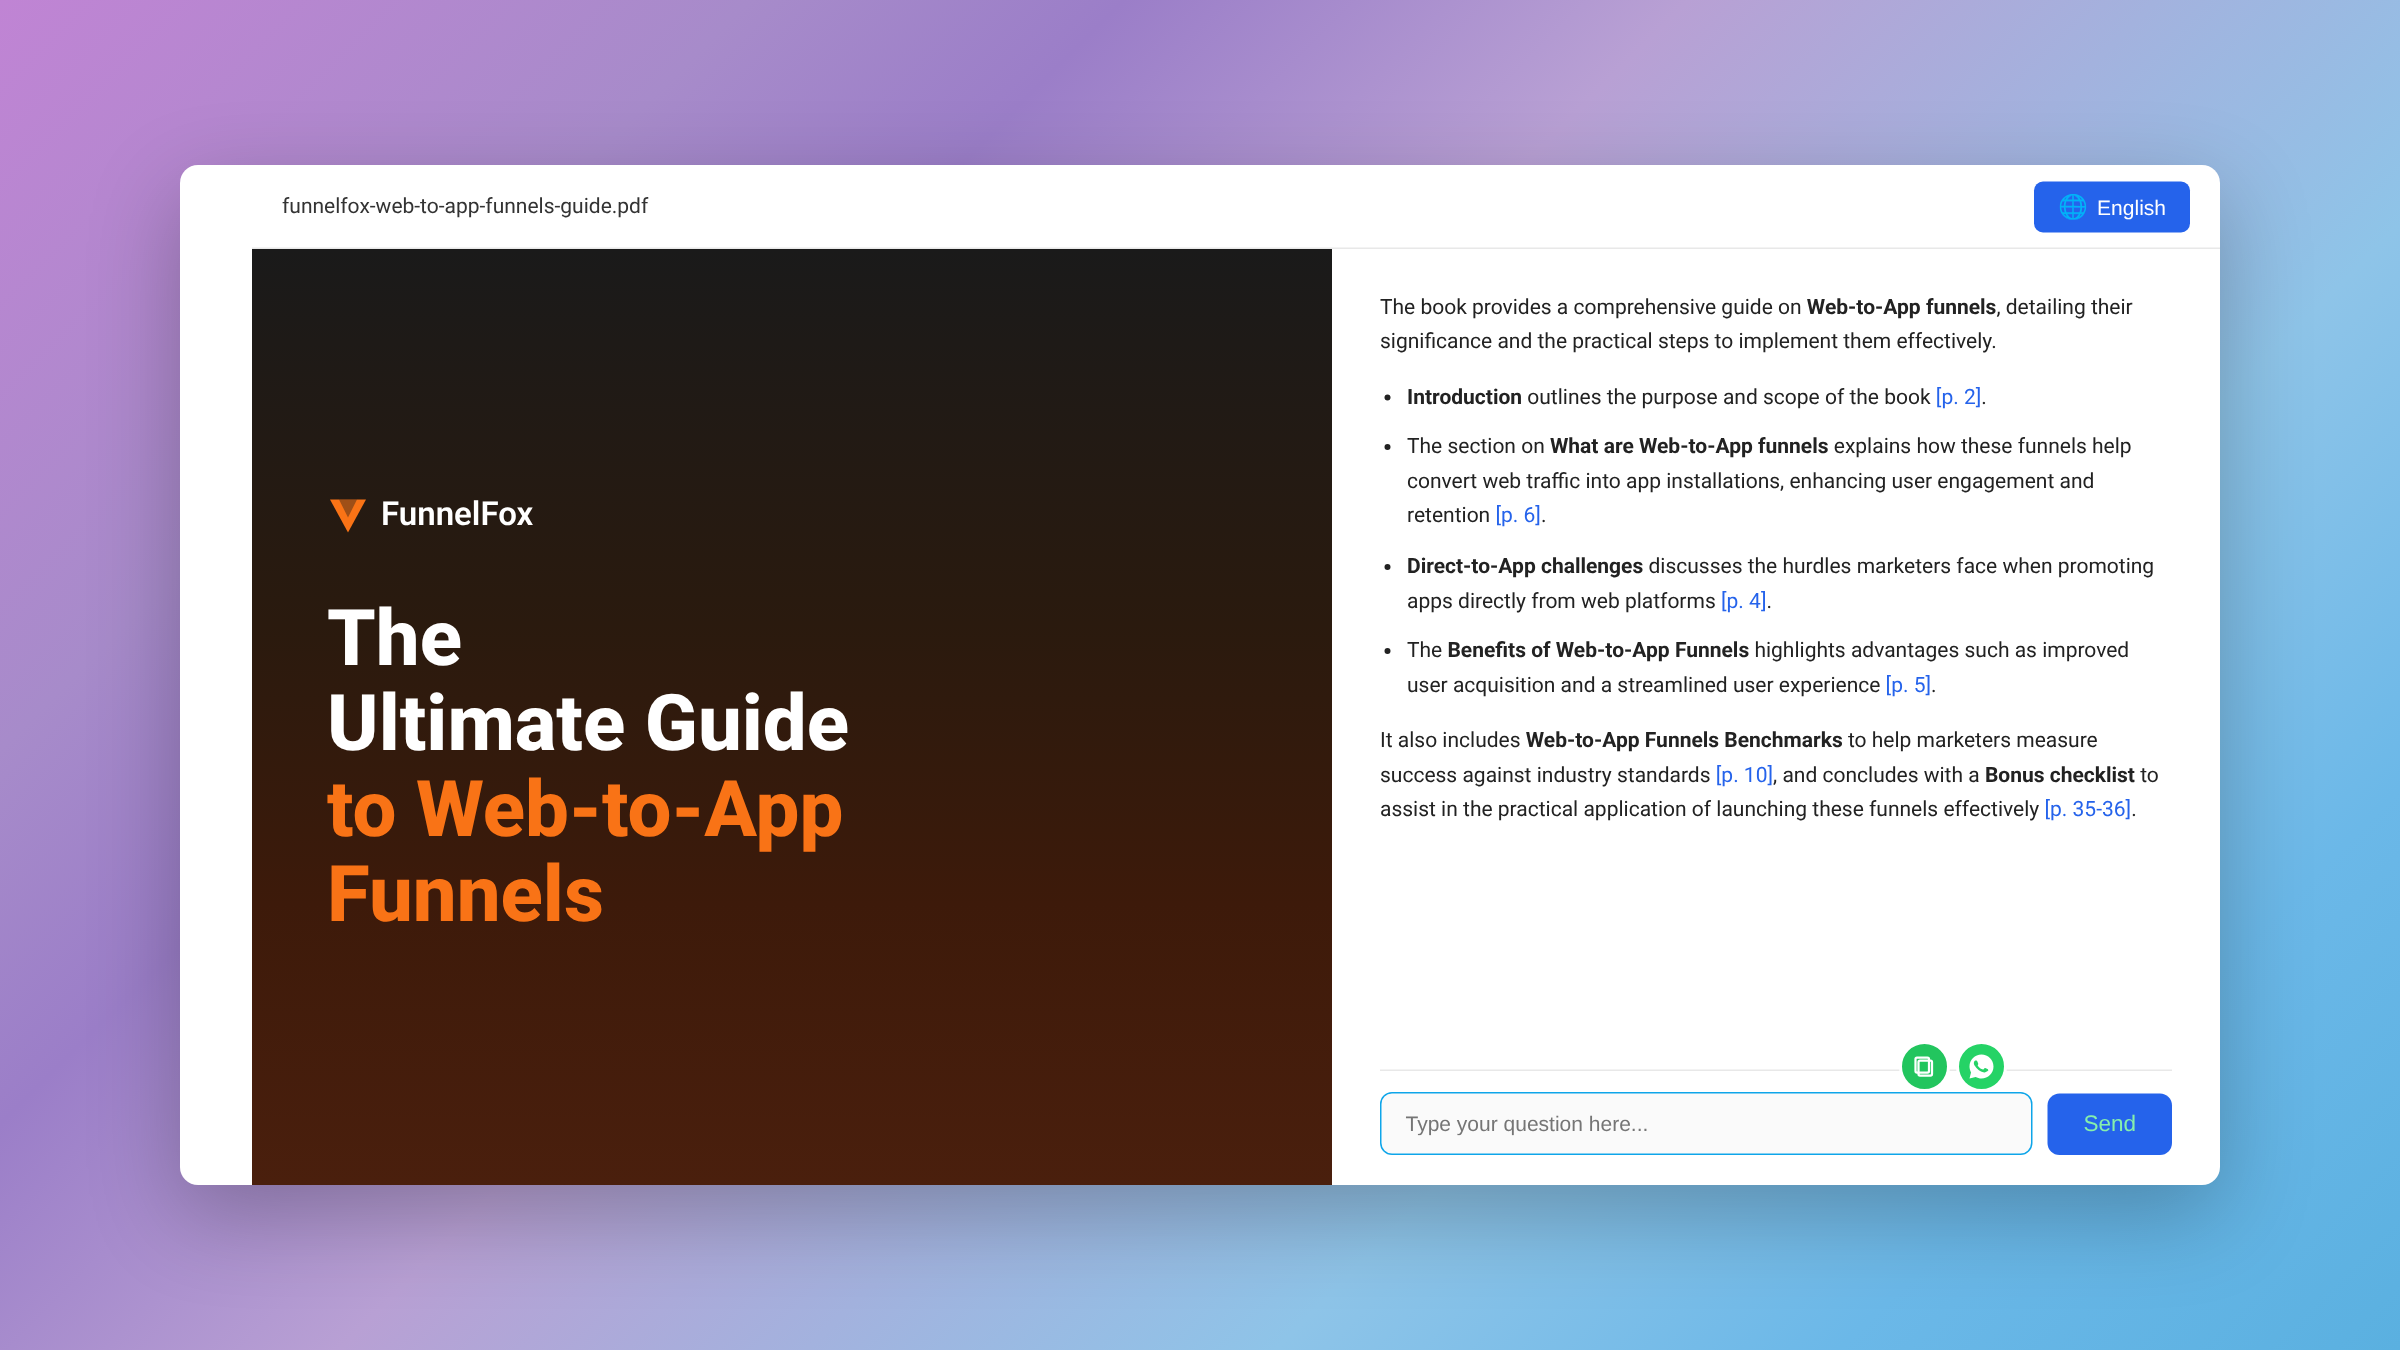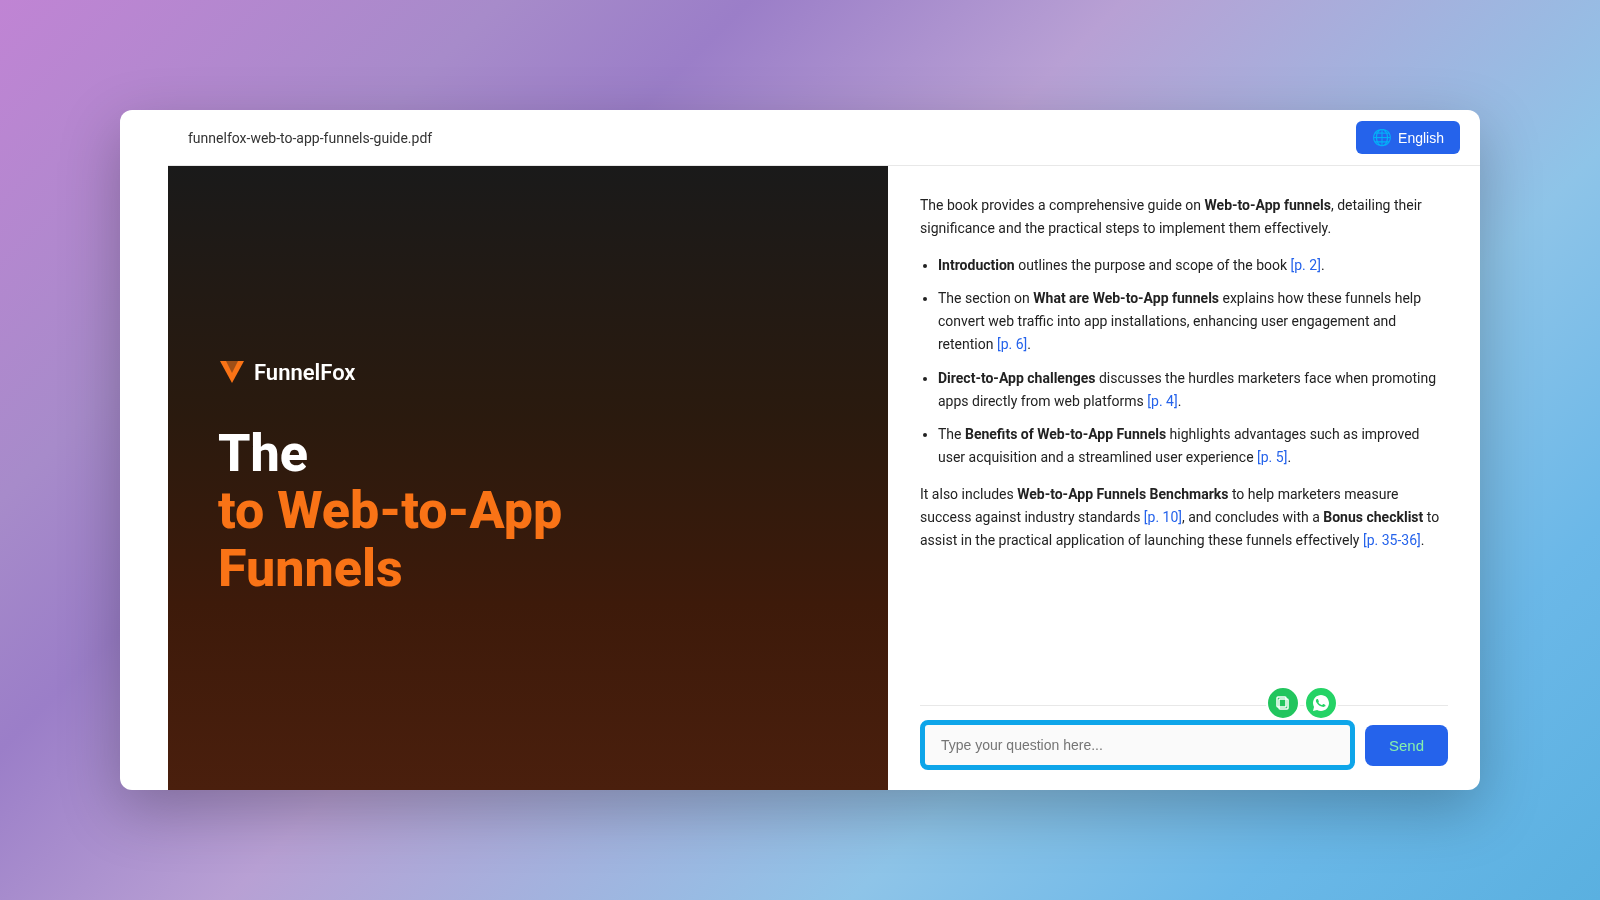--- a/index.html
+++ b/index.html
@@ -147,21 +147,21 @@
       align-items: center;
       gap: 10px;
       padding-top: 14px;
       border-top: 1px solid #e8e8e8;
       flex-shrink: 0;
       position: relative;
     }
 
     .chat-input {
       flex: 1;
-      border: 5px solid #0ea5e9;
+      border: 1px solid #0ea5e9;
       border-radius: 8px;
       padding: 12px 16px;
       font-size: 14px;
       color: #888;
       outline: none;
       background: #fafafa;
     }
 
     .send-btn {
       background: #2563eb;
@@ -224,20 +224,21 @@
         <div style="display:flex;align-items:center;gap:8px;">
           <svg width="28" height="26" viewBox="0 0 28 26">
             <polygon points="14,24 2,2 26,2" fill="#f97316"></polygon>
             <polygon points="14,14 8,2 20,2" fill="#1a1a1a" opacity="0.4"></polygon>
           </svg>
           <span class="logo-text">FunnelFox</span>
         </div>
       </div>
       <div class="guide-title">
         <div>The</div>
+        <div>Ultimate Guide</div>
         <div class="highlight">to Web-to-App</div>
         <div class="highlight">Funnels</div>
       </div>
     </div>
 
     <div class="summary-panel">
       <div class="summary-content">
 
         <p>
           <span>The book provides a comprehensive guide on </span><span class="bold-term">Web-to-App funnels</span><span>, detailing their significance and the practical steps to implement them effectively.</span>

